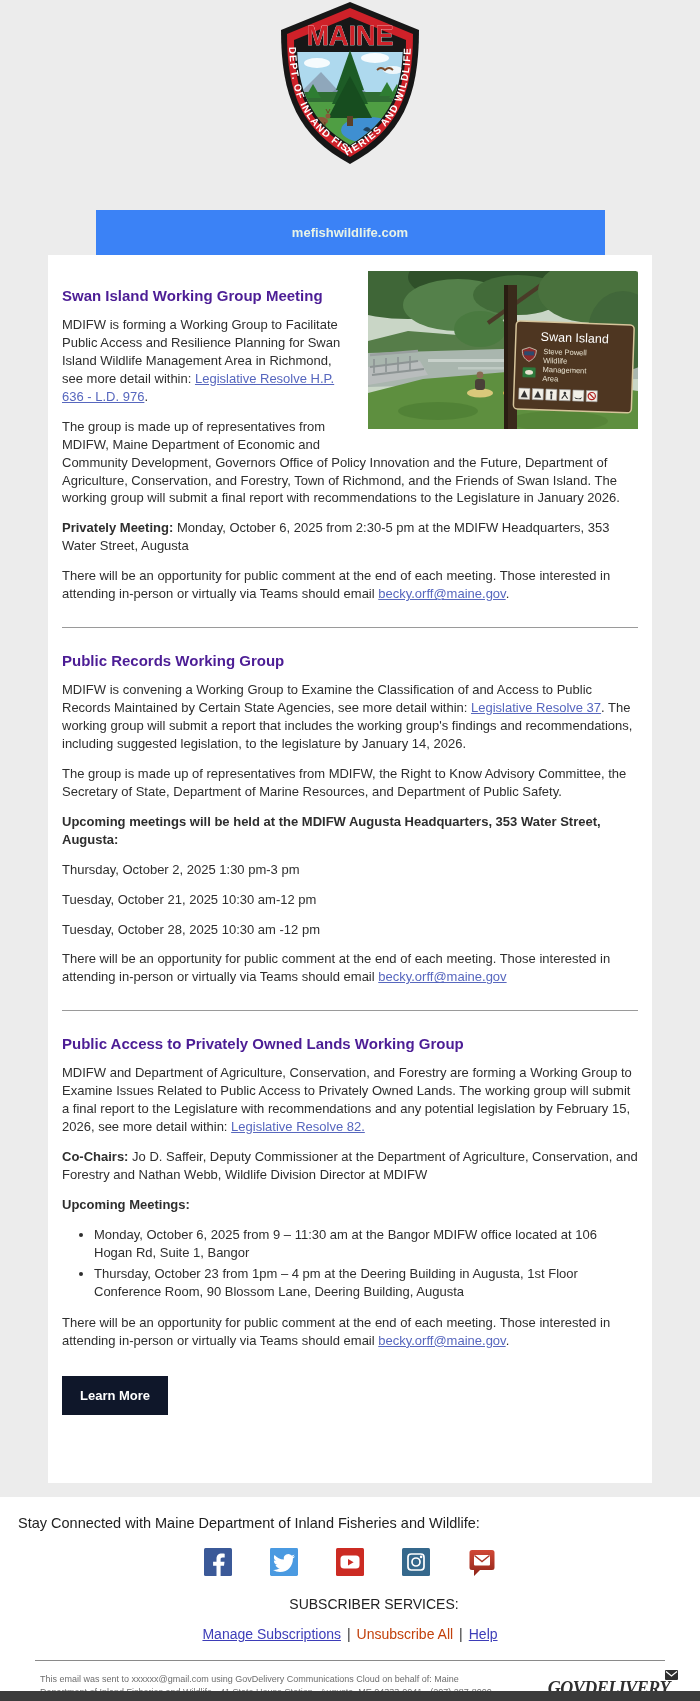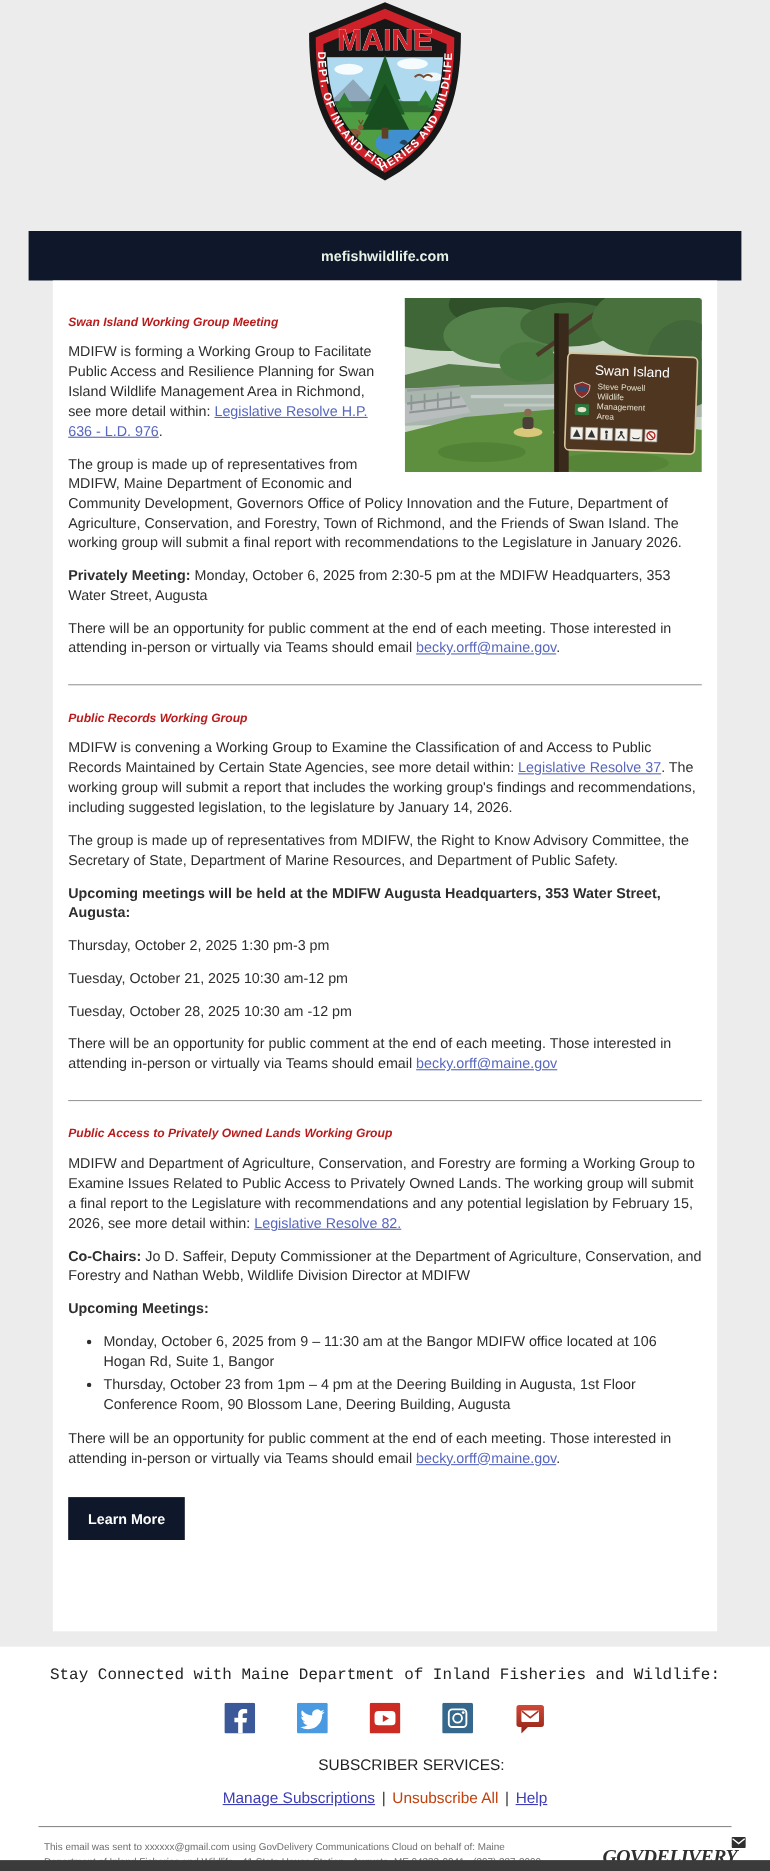--- a/index.html
+++ b/index.html
@@ -3,39 +3,39 @@
 <meta charset="utf-8">
 <style>
   * { box-sizing: border-box; }
   body { margin:0; background:#ececec; font-family:"Liberation Sans", sans-serif; }
   .page { width:700px; min-height:1701px; margin:0 auto; position:relative; background:#ececec; }
 
   
   .header { height:210px; display:flex; align-items:flex-start; justify-content:center; }
 
   
-  .banner { width:648px; height:45px; margin:0 auto; background:#0f172a; display:flex; align-items:center; justify-content:center; }
+  .banner { width:509px; height:45px; margin:0 auto; background:#3b82f6; display:flex; align-items:center; justify-content:center; }
   .banner-text { color:#e7f3e7; font-weight:bold; font-size:13px; }
 
   
   .card { width:604px; min-height:1228px; margin:0 auto; background:#fff; padding:14px 14px 40px 14px; }
   .card h1 { font-size:19px; margin:4px 0 14px; color:#141414; }
-  .card h2 { font-size:11px; margin:18px 0 10px; color:#b91c1c;font-style:italic; }
+  .card h2 { font-size:15px; margin:18px 0 10px; color:#4c1d95; }
   .card p { font-size:13px; line-height:1.38; margin:12px 0; color:#2e2e2e; }
   .card ul { margin:10px 0; padding-left:32px; }
   .card li { font-size:13px; line-height:1.4; margin:3px 0; color:#2e2e2e; }
   .card a, .lnk { color:#5767be; text-decoration:underline; }
   .card hr { border:none; border-top:1px solid #9a9a9a; margin:24px 0; }
   .photo { float:right; width:270px; height:158px; margin:2px 0 10px 14px; }
   .btn { display:inline-block; background:#0f172a; color:#fff !important; font-weight:bold; font-size:13px;
          padding:12px 18px; text-decoration:none !important; margin-top:14px; }
 
   
   .footer { width:700px; height:204px; margin-top:14px; background:#fff; position:relative; padding-top:14px; overflow:hidden; }
-  .stay { text-align:center; font-size:14.5px; color:#222; margin:4px 18px 0;font-family:Liberation Mono, monospace; }
+  .stay { font-size:14.5px; color:#222; margin:4px 18px 0; }
   .social-row { display:flex; justify-content:center; gap:38px; margin:17px 0 20px; }
   .social-row a { display:block; width:28px; height:28px; }
   .sub-title { text-align:center; font-size:14px; color:#222; margin:0 0 5px;padding-left:48px; }
   .links-line { text-align:center; font-size:14px; color:#222; }
   .links-line a { color:#3d3db8; }
   .links-line .plain { color:#c2410c; text-decoration:none; }
   .sep { color:#333; margin:0 6px; }
   .foot-hr { border:none; border-top:1px solid #8a8a8a; margin:18px 35px 9px; }
   .fine-row { display:flex; align-items:flex-end; padding:0 30px 0 40px; }
   .fine-text { width:452px; font-size:9px; line-height:1.45; color:#6e6e6e; }

